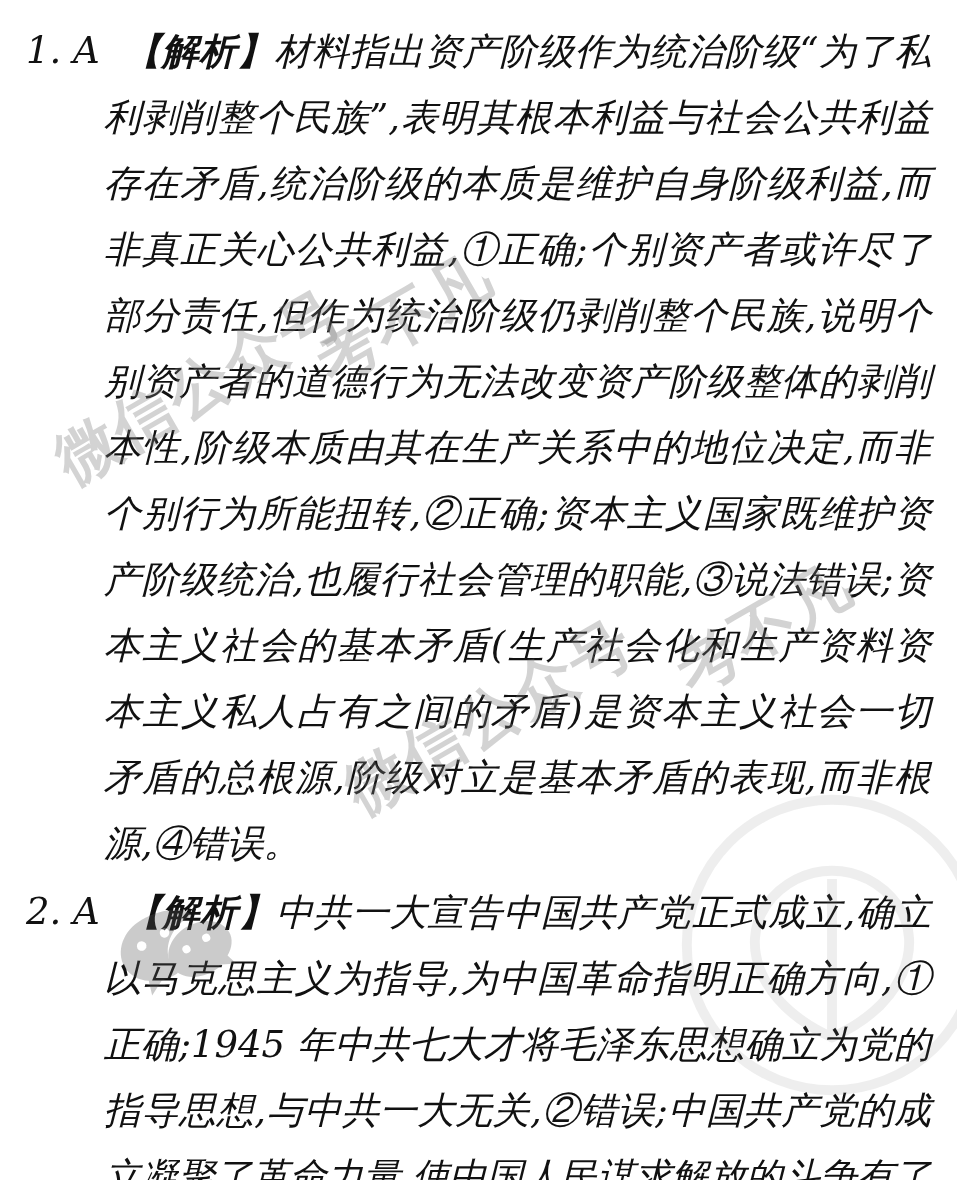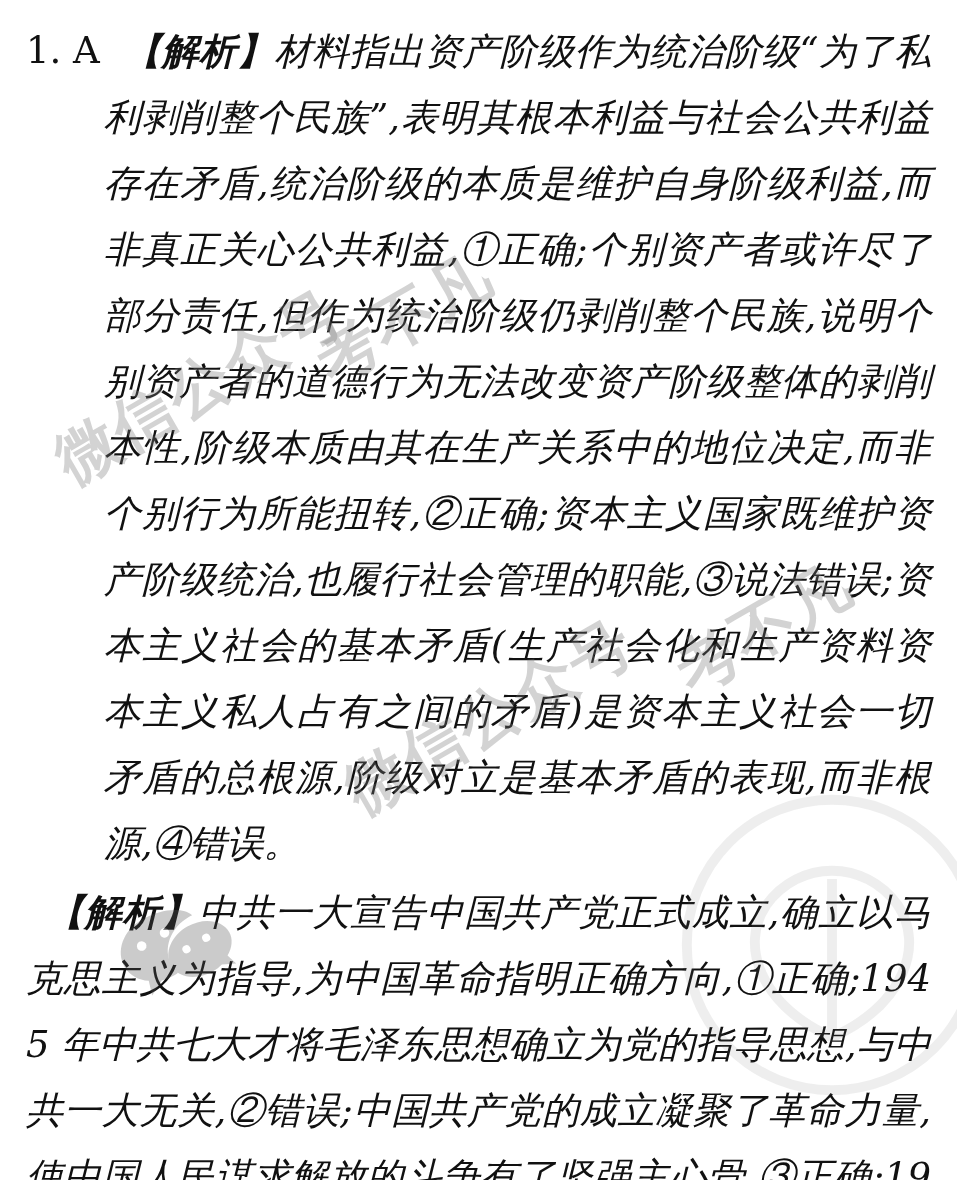--- a/index.html
+++ b/index.html
@@ -30,20 +30,21 @@
     margin-bottom: 2px;
   }
 
   .item-number {
     flex: 0 0 auto;
     font-size: 37px;
     line-height: 66px;
     letter-spacing: 0px;
     white-space: nowrap;
     padding-right: 4px;
+    font-style: italic;
   }
 
   .item-body {
     flex: 1 1 auto;
     font-size: 37px;
     line-height: 66px;
     text-align: justify;
     text-justify: inter-character;
     word-break: break-all;
     font-style: italic;
@@ -143,20 +144,24 @@
     <div class="item-number">
       <span>1.</span>
       <span class="choice">A</span>
     </div>
     <div class="item-body">
       <span class="spacer-gap"></span><span class="tag-analysis">【解析】</span><span>材料指出资产阶级作为统治阶级“为了私利剥削整个民族”,表明其根本利益与社会公共利益存在矛盾,统治阶级的本质是维护自身阶级利益,而非真正关心公共利益,①正确;个别资产者或许尽了部分责任,但作为统治阶级仍剥削整个民族,说明个别资产者的道德行为无法改变资产阶级整体的剥削本性,阶级本质由其在生产关系中的地位决定,而非个别行为所能扭转,②正确;资本主义国家既维护资产阶级统治,也履行社会管理的职能,③说法错误;资本主义社会的基本矛盾(生产社会化和生产资料资本主义私人占有之间的矛盾)是资本主义社会一切矛盾的总根源,阶级对立是基本矛盾的表现,而非根源,④错误。</span>
     </div>
   </div>
 
   <div class="answer-item">
+    <div class="item-number">
+      <span>2.</span>
+      <span class="choice">A</span>
+    </div>
     <div class="item-body">
       <span class="spacer-gap"></span><span class="tag-analysis">【解析】</span><span>中共一大宣告中国共产党正式成立,确立以马克思主义为指导,为中国革命指明正确方向,①正确;1945 年中共七大才将毛泽东思想确立为党的指导思想,与中共一大无关,②错误;中国共产党的成立凝聚了革命力量,使中国人民谋求解放的斗争有了坚强主心骨,③正确;1922 年中共二大提出彻底的反帝反封建革命纲领,1919 年五四运动是新民主主义革命的开端,④错误。</span>
     </div>
   </div>
 
 </div>
 
 <div class="watermark-layer">
   <div class="wm-text wm-a">微信公众号</div>
   <div class="wm-text wm-b">考不凡</div>

